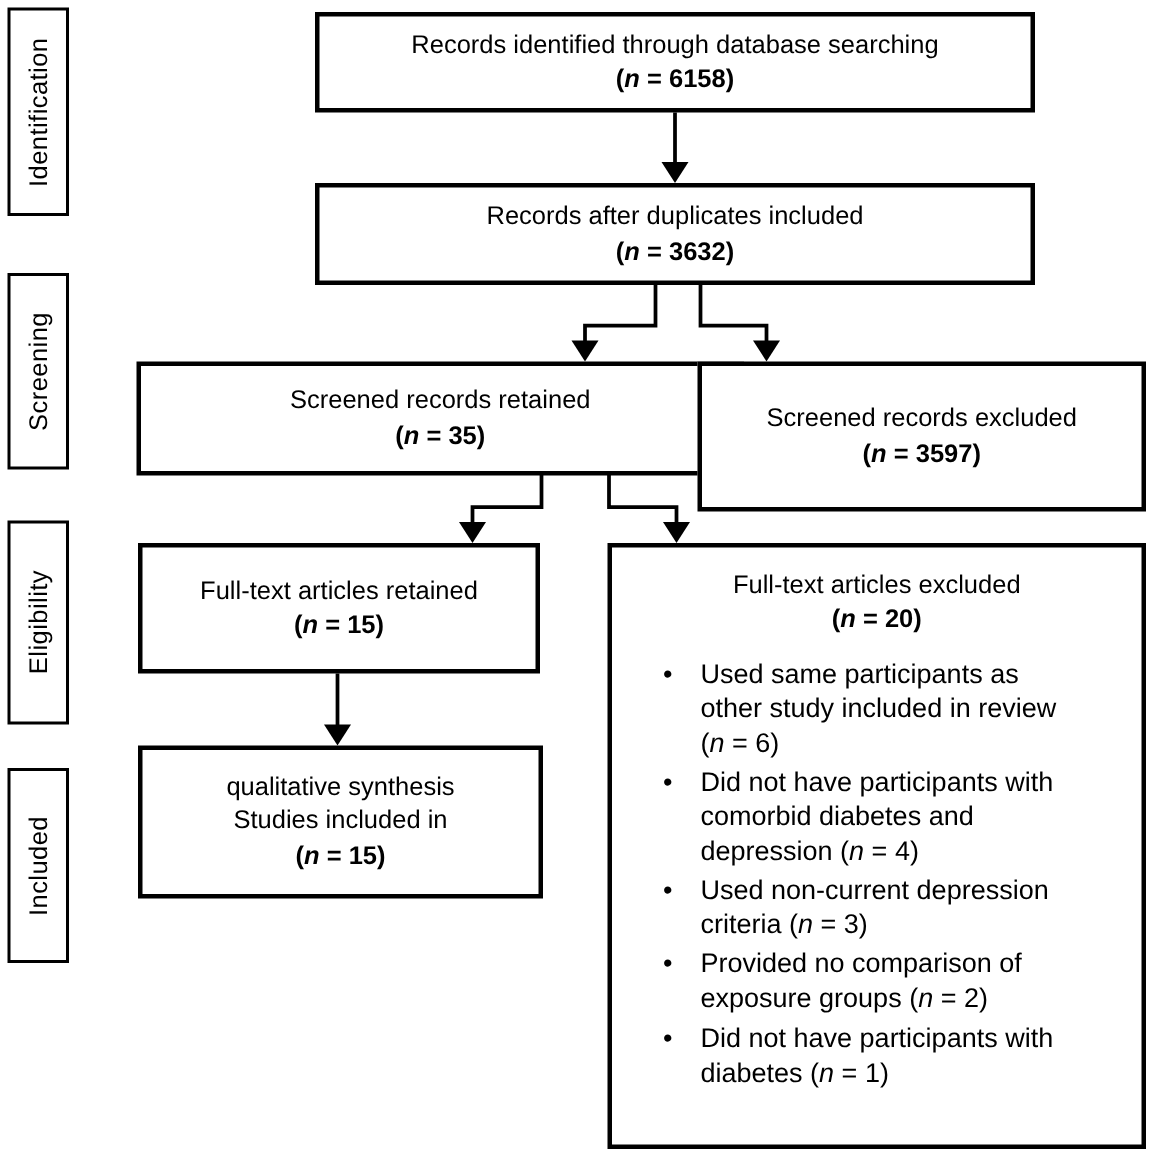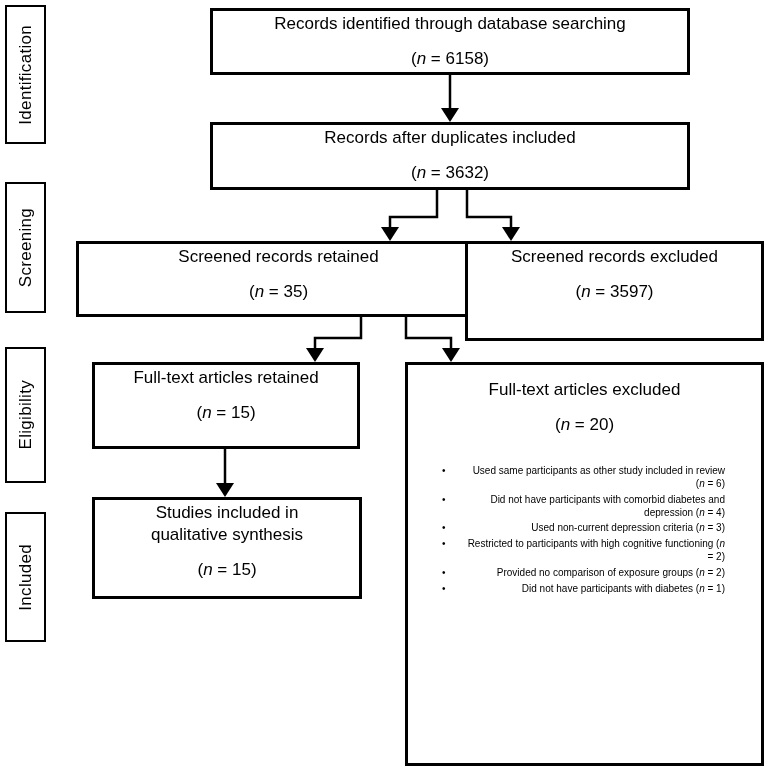--- a/index.html
+++ b/index.html
@@ -13,21 +13,21 @@
     overflow: hidden;
   }
   .flow-box {
     position: absolute;
     box-sizing: border-box;
     border: 3px solid #000000;
     background: #ffffff;
     display: flex;
     flex-direction: column;
     align-items: center;
-    justify-content: flex-start;
+    justify-content: center;
     text-align: center;
     font-size: 17px;
     line-height: 1.3;
     padding: 2px 6px;
   }
   .flow-box.top-align {
     justify-content: flex-start;
     padding-top: 14px;
   }
   .stage-box {
@@ -40,28 +40,28 @@
     justify-content: center;
   }
   .stage-label {
     writing-mode: vertical-rl;
     transform: rotate(180deg);
     font-size: 17px;
     letter-spacing: 0.3px;
     white-space: nowrap;
   }
   .box-title, .box-count { display: block; }
-  .box-count { margin-top: 13px; }
+  .box-count { margin-top: 1px; font-weight: bold; }
   .reasons {
     list-style: none;
-    margin: 29px 0 0 0;
+    margin: 14px 0 0 0;
     padding: 0 30px 0 26px;
     align-self: stretch;
-    text-align: right;
-    font-size: 10px;
+    text-align: left;
+    font-size: 18px;
     line-height: 1.28;
   }
   .reasons li {
     position: relative;
     padding-left: 27px;
     margin-bottom: 3px;
   }
   .reasons li::before {
     content: "\2022";
     position: absolute;
@@ -102,49 +102,48 @@
   <div class="flow-box" style="left:210px; top:8px; width:480px; height:67px;">
     <span class="box-title">Records identified through database searching</span>
     <span class="box-count">(<i>n</i> = 6158)</span>
   </div>
 
   <div class="flow-box" style="left:210px; top:122px; width:480px; height:68px;">
     <span class="box-title">Records after duplicates included</span>
     <span class="box-count">(<i>n</i> = 3632)</span>
   </div>
 
-  <div class="flow-box" style="left:76px; top:241px; width:405px; height:76px;">
+  <div class="flow-box" style="left:91px; top:241px; width:405px; height:76px;">
     <span class="box-title">Screened records retained</span>
     <span class="box-count">(<i>n</i> = 35)</span>
   </div>
 
   <div class="flow-box" style="left:465px; top:241px; width:299px; height:100px;">
     <span class="box-title">Screened records excluded</span>
     <span class="box-count">(<i>n</i> = 3597)</span>
   </div>
 
   <div class="flow-box" style="left:92px; top:362px; width:268px; height:87px;">
     <span class="box-title">Full-text articles retained</span>
     <span class="box-count">(<i>n</i> = 15)</span>
   </div>
 
   <div class="flow-box" style="left:92px; top:497px; width:270px; height:102px;">
+    <span class="box-title">qualitative synthesis</span>
     <span class="box-title">Studies included in</span>
-    <span class="box-title">qualitative synthesis</span>
     <span class="box-count">(<i>n</i> = 15)</span>
   </div>
 
   <div class="flow-box top-align" style="left:405px; top:362px; width:359px; height:404px;">
     <span class="box-title">Full-text articles excluded</span>
     <span class="box-count">(<i>n</i> = 20)</span>
     <ul class="reasons">
       <li>Used same participants as other study included in review (<i>n</i> = 6)</li>
       <li>Did not have participants with comorbid diabetes and depression (<i>n</i> = 4)</li>
       <li>Used non-current depression criteria (<i>n</i> = 3)</li>
-      <li>Restricted to participants with high cognitive functioning (<i>n</i> = 2)</li>
       <li>Provided no comparison of exposure groups (<i>n</i> = 2)</li>
       <li>Did not have participants with diabetes (<i>n</i> = 1)</li>
     </ul>
   </div>
 
   <svg id="arrow-layer" viewBox="0 0 767 767" xmlns="http://www.w3.org/2000/svg">
 
     <g>
       <line x1="450" y1="75" x2="450" y2="109"></line>
       <polygon points="441,108 459,108 450,122"></polygon>

